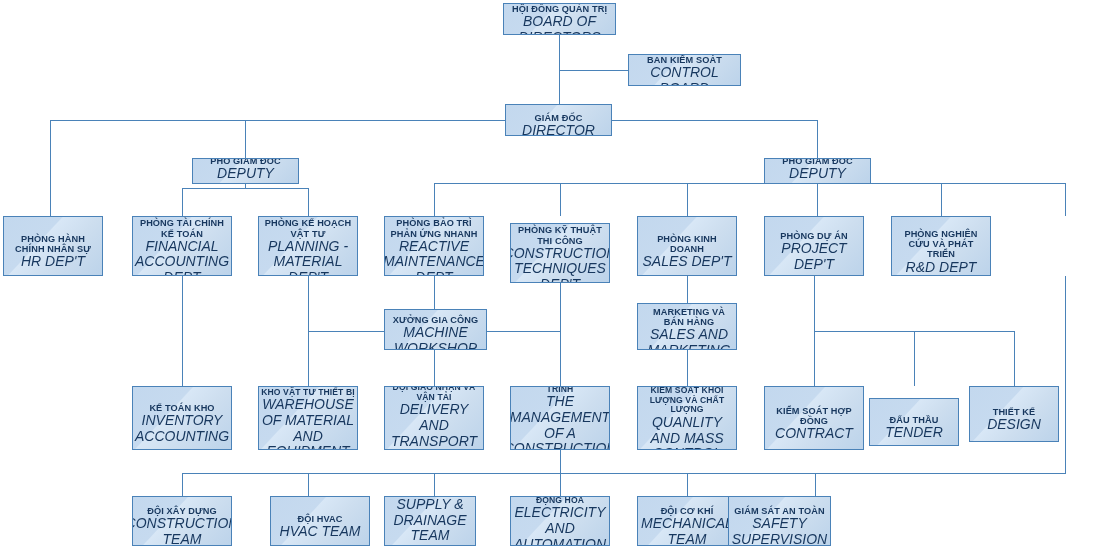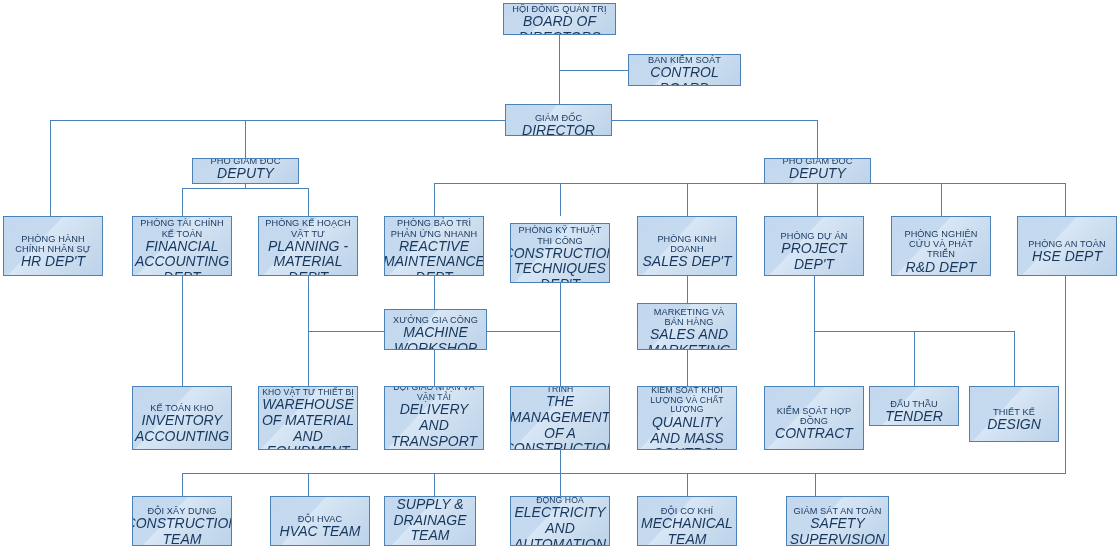--- a/index.html
+++ b/index.html
@@ -30,21 +30,21 @@
     display:flex;
     flex-direction:column;
     align-items:center;
     justify-content:center;
     text-align:center;
     line-height:1.12;
     padding:1px 2px;
     overflow:hidden;
   }
   .box .vn{
-    font-weight:normal;
+    font-weight:bold;
     font-size:9.2px;
     letter-spacing:.1px;
     display:block;
     margin-top:12px;
   }
   .box .en{
     font-style:italic;
     font-size:14px;
     letter-spacing:0px;
     display:block;
@@ -179,24 +179,20 @@
   <div class="box" style="left:764px;top:216px;width:100px;height:60px;">
     <span class="vn">PHÒNG DỰ ÁN</span>
     <span class="en">PROJECT DEP'T</span>
   </div>
 
   <div class="box" style="left:891px;top:216px;width:100px;height:60px;">
     <span class="vn">PHÒNG NGHIÊN CỨU VÀ PHÁT TRIỂN</span>
     <span class="en">R&amp;D DEPT</span>
   </div>
 
-  <div class="box" style="left:1017px;top:216px;width:100px;height:60px;">
-    <span class="vn">PHÒNG AN TOÀN</span>
-    <span class="en">HSE DEPT</span>
-  </div>
 
   <div class="box" style="left:384px;top:309px;width:103px;height:41px;">
     <span class="vn">XƯỞNG GIA CÔNG</span>
     <span class="en">MACHINE WORKSHOP</span>
   </div>
 
   <div class="box" style="left:637px;top:303px;width:100px;height:47px;padding-left:6px;">
     <span class="vn">MARKETING VÀ BÁN HÀNG</span>
     <span class="en">SALES AND MARKETING</span>
   </div>
@@ -224,21 +220,21 @@
   <div class="box small" style="left:637px;top:386px;width:100px;height:64px;">
     <span class="vn">KIỂM SOÁT KHỐI LƯỢNG VÀ CHẤT LƯỢNG</span>
     <span class="en">QUANLITY AND MASS CONTROL</span>
   </div>
 
   <div class="box" style="left:764px;top:386px;width:100px;height:64px;">
     <span class="vn">KIỂM SOÁT HỢP ĐỒNG</span>
     <span class="en">CONTRACT</span>
   </div>
 
-  <div class="box" style="left:869px;top:386px;width:90px;height:40px;">
+  <div class="box" style="left:869px;top:398px;width:90px;height:48px;">
     <span class="vn">ĐẤU THẦU</span>
     <span class="en">TENDER</span>
   </div>
 
   <div class="box" style="left:969px;top:386px;width:90px;height:56px;">
     <span class="vn">THIẾT KẾ</span>
     <span class="en">DESIGN</span>
   </div>
 
   <div class="box" style="left:132px;top:496px;width:100px;height:50px;">
@@ -259,18 +255,18 @@
   <div class="box small" style="left:510px;top:496px;width:100px;height:50px;">
     <span class="vn">ĐỘI ĐIỆN VÀ TỰ ĐỘNG HÓA</span>
     <span class="en">ELECTRICITY AND AUTOMATION TEAM</span>
   </div>
 
   <div class="box" style="left:637px;top:496px;width:100px;height:50px;">
     <span class="vn">ĐỘI CƠ KHÍ</span>
     <span class="en">MECHANICAL TEAM</span>
   </div>
 
-  <div class="box" style="left:786px;top:496px;width:103px;height:50px;">
+  <div class="box" style="left:728px;top:496px;width:103px;height:50px;">
     <span class="vn">GIÁM SÁT AN TOÀN</span>
     <span class="en">SAFETY SUPERVISION</span>
   </div>
 
 </div>
 
 </body></html>

